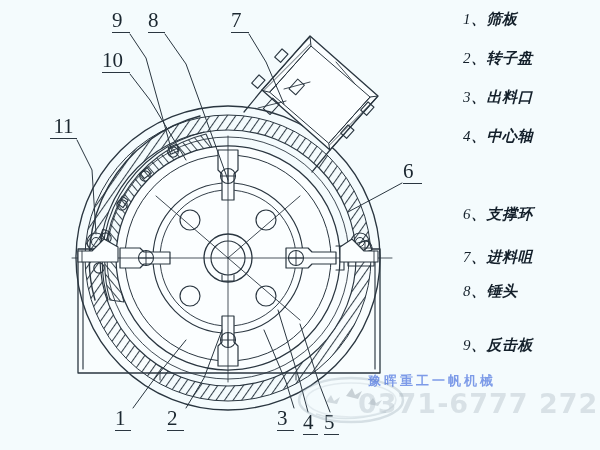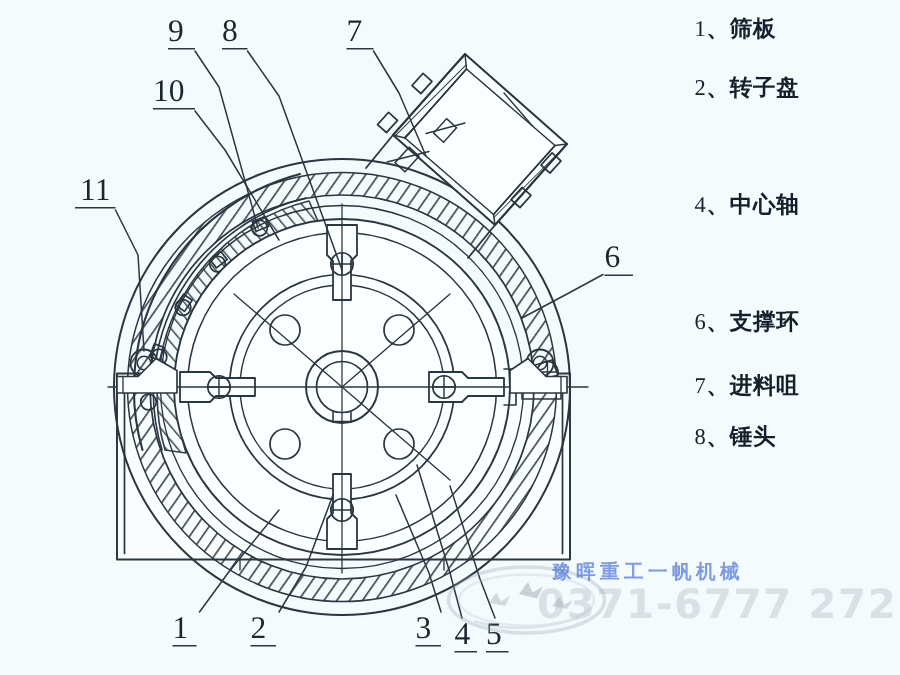--- a/index.html
+++ b/index.html
@@ -6,21 +6,21 @@
   body{
     width:600px;height:450px;overflow:hidden;
     background:#f4fbfd;
     font-family:"Liberation Serif", serif;
     position:relative;
   }
   #stage{position:absolute;left:0;top:0;width:600px;height:450px;}
 
   
   .legend{
-    position:absolute;left:455px;top:0;width:145px;height:364px;
+    position:absolute;left:455px;top:0;width:145px;height:364px;font-style:italic;
   }
   .legend-item{
     position:absolute;left:8px;
     font-size:15px;
     color:#14202b;
     letter-spacing:0.5px;
     white-space:nowrap;
     font-family:"DejaVu Sans", sans-serif;
     font-weight:600;
   }
@@ -312,27 +312,33 @@
   <div class="wm wm-text">豫晖重工一帆机械</div>
   <div class="wm wm-phone">0371-6777 2727</div>
 
   <div class="legend">
     <div class="legend-item" style="top:10px;">
       <span class="num">1</span><span>、</span><span>筛板</span>
     </div>
     <div class="legend-item" style="top:49px;">
       <span class="num">2</span><span>、</span><span>转子盘</span>
     </div>
+    <div class="legend-item" style="top:88px;">
+      <span class="num">3</span><span>、</span><span>出料口</span>
+    </div>
     <div class="legend-item" style="top:127px;">
       <span class="num">4</span><span>、</span><span>中心轴</span>
     </div>
     <div class="legend-item" style="top:205px;">
       <span class="num">6</span><span>、</span><span>支撑环</span>
     </div>
     <div class="legend-item" style="top:248px;">
       <span class="num">7</span><span>、</span><span>进料咀</span>
     </div>
     <div class="legend-item" style="top:282px;">
       <span class="num">8</span><span>、</span><span>锤头</span>
     </div>
+    <div class="legend-item" style="top:336px;">
+      <span class="num">9</span><span>、</span><span>反击板</span>
+    </div>
   </div>
 
 </div>
 
 </body></html>

